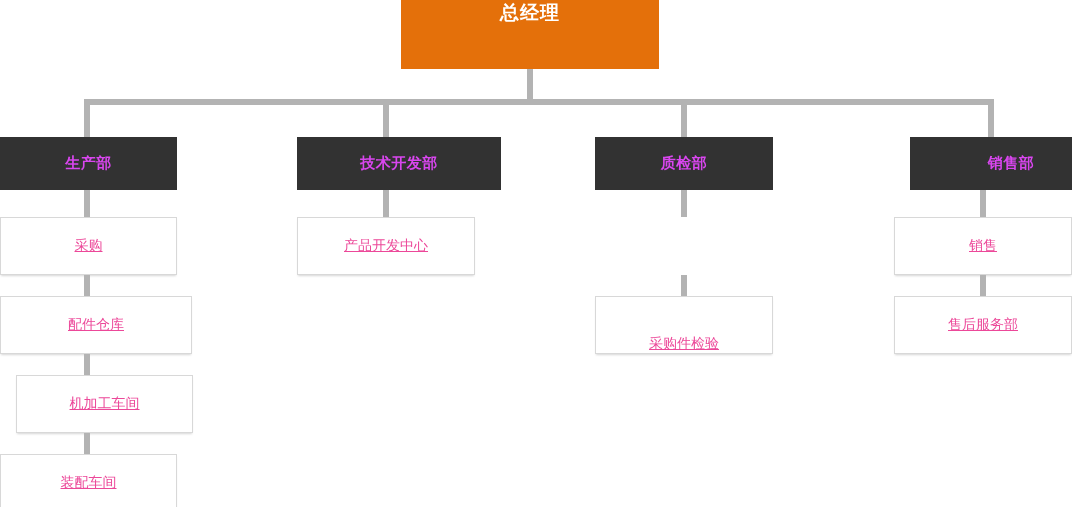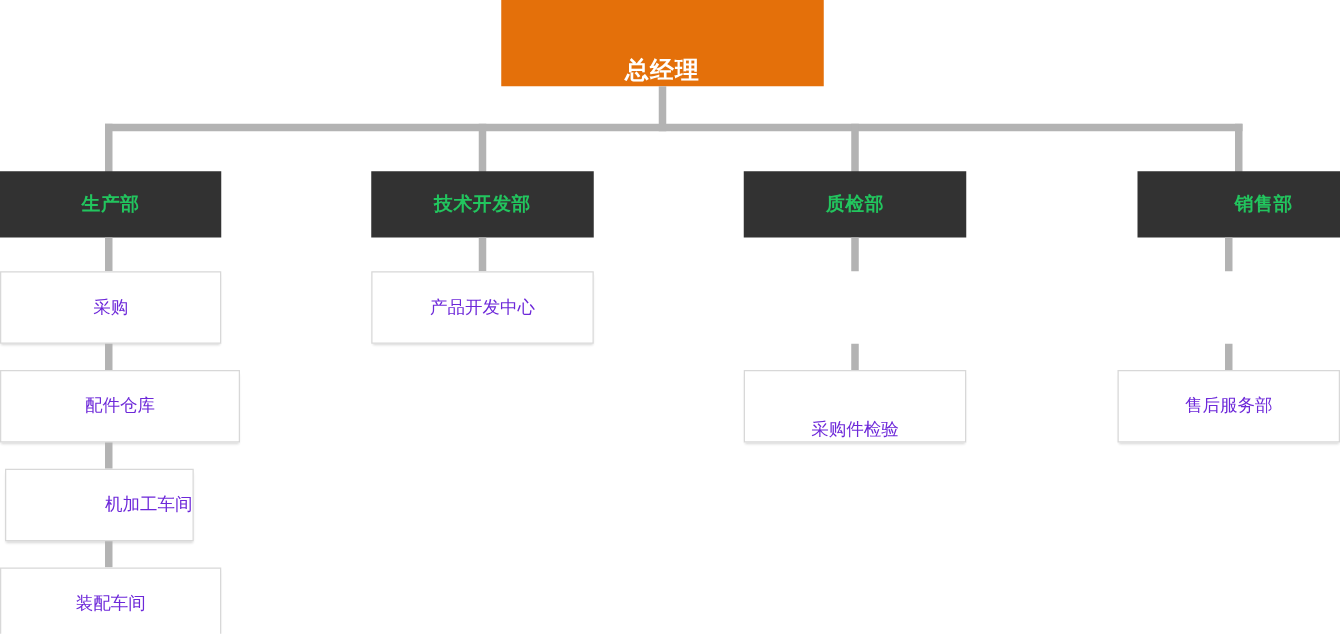--- a/index.html
+++ b/index.html
@@ -34,57 +34,58 @@
   
   .node-root {
     position: absolute;
     left: 401px;
     top: 0px;
     width: 258px;
     height: 69px;
     background: #e4700a;
     color: #ffffff;
     display: flex;
-    align-items: flex-end;
+    align-items: flex-start;
     justify-content: center;
     font-size: 19px;
     font-weight: bold;
     letter-spacing: 1px;
     box-sizing: border-box;
   }
 
   
   .node-dept {
     position: absolute;
     top: 137px;
     height: 53px;
     background: #323232;
-    color: #22c55e;
+    color: #d946ef;
     display: flex;
     align-items: center;
     justify-content: center;
     font-size: 15px;
     font-weight: bold;
     letter-spacing: 0.5px;
     box-sizing: border-box;
   }
 
   
   .node-child {
     position: absolute;
     height: 58px;
     background: #ffffff;
     border: 1px solid #d8d8d8;
-    color: #6d28d9;
+    color: #ec4899;
     display: flex;
     align-items: center;
     justify-content: center;
     font-size: 14px;
     box-sizing: border-box;
     box-shadow: 0 2px 2px -1px rgba(0,0,0,0.16);
+    text-decoration: underline;
   }
 </style>
 </head>
 <body>
 
 <div id="org-chart">
 
   <div class="node-root">
     <span>总经理</span>
   </div>
@@ -106,30 +107,30 @@
   <div class="node-child" style="left:0px; top:217px; width:177px;">
     <span>采购</span>
   </div>
 
   <div class="connector conn-v" style="left:84px; top:275px; height:21px;"></div>
   <div class="node-child" style="left:0px; top:296px; width:192px;">
     <span>配件仓库</span>
   </div>
 
   <div class="connector conn-v" style="left:84px; top:354px; height:21px;"></div>
-  <div class="node-child" style="left:4px; top:375px; width:151px;justify-content:flex-end;">
+  <div class="node-child" style="left:16px; top:375px; width:177px;">
     <span>机加工车间</span>
   </div>
 
   <div class="connector conn-v" style="left:84px; top:433px; height:21px;"></div>
   <div class="node-child" style="left:0px; top:454px; width:177px;">
     <span>装配车间</span>
   </div>
 
-  <div class="node-dept" style="left:297px; width:178px;font-family:Liberation Serif, serif;">
+  <div class="node-dept" style="left:297px; width:204px;font-family:Liberation Serif, serif;">
     <span>技术开发部</span>
   </div>
 
   <div class="connector conn-v" style="left:383px; top:190px; height:27px;"></div>
   <div class="node-child" style="left:297px; top:217px; width:178px;">
     <span>产品开发中心</span>
   </div>
 
   <div class="node-dept" style="left:595px; width:178px;">
     <span>质检部</span>
@@ -140,19 +141,22 @@
   <div class="connector conn-v" style="left:681px; top:275px; height:21px;"></div>
   <div class="node-child" style="left:595px; top:296px; width:178px;align-items:flex-end;">
     <span>采购件检验</span>
   </div>
 
   <div class="node-dept" style="left:894px; width:202px;margin-left:16px;">
     <span>销售部</span>
   </div>
 
   <div class="connector conn-v" style="left:980px; top:190px; height:27px;"></div>
+  <div class="node-child" style="left:894px; top:217px; width:178px;">
+    <span>销售</span>
+  </div>
 
   <div class="connector conn-v" style="left:980px; top:275px; height:21px;"></div>
   <div class="node-child" style="left:894px; top:296px; width:178px;">
     <span>售后服务部</span>
   </div>
 
 </div>
 
 </body></html>

